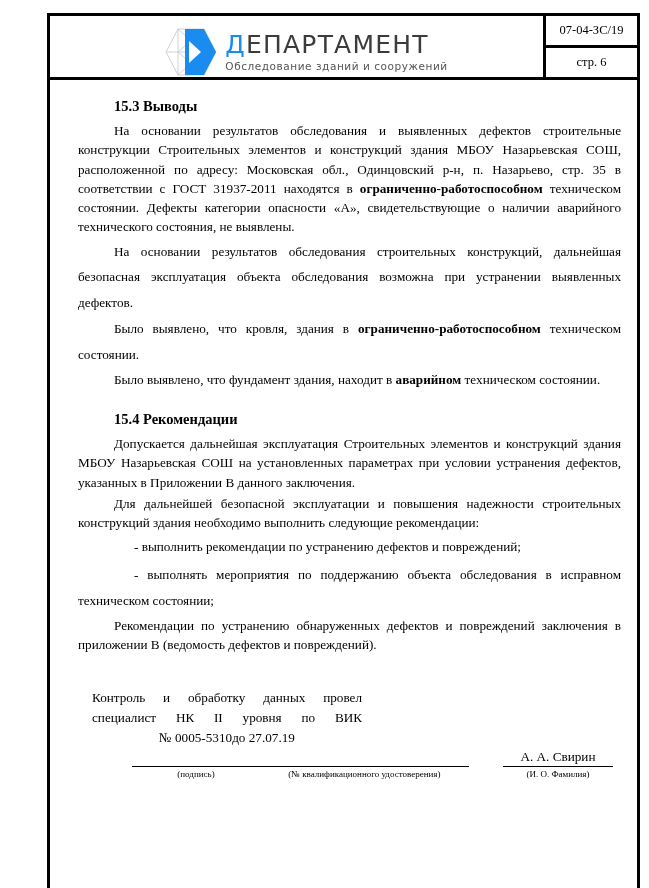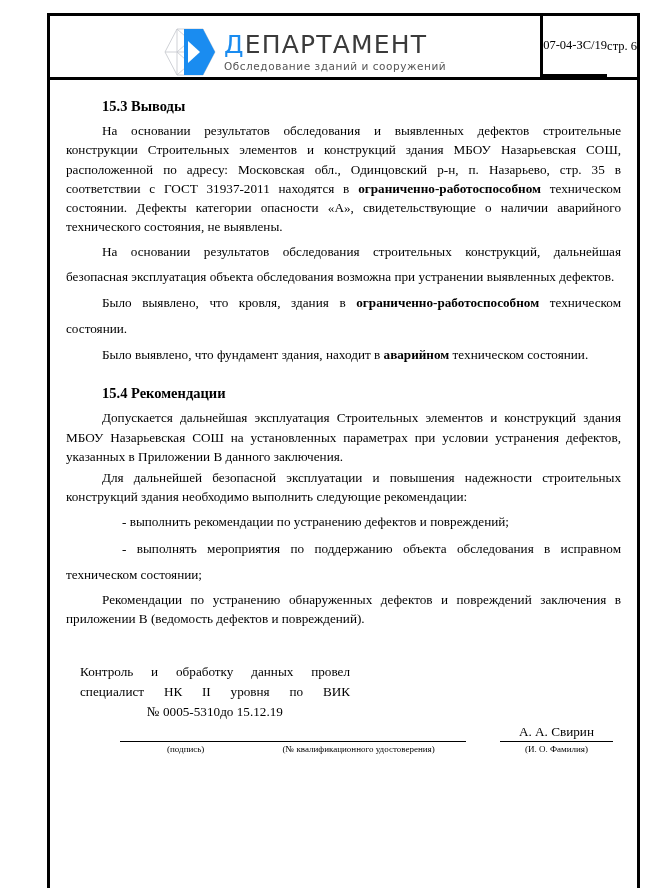--- a/index.html
+++ b/index.html
@@ -80,35 +80,36 @@
     color: #555555;
     margin-top: 4px;
     white-space: nowrap;
   }
 
   .header-meta-cell {
     flex: 0 0 94px;
     border-left: 3px solid #000;
     box-sizing: border-box;
     display: flex;
-    flex-direction: row;
+    flex-direction: column;
   }
   .meta-top, .meta-bottom {
     flex: 1 1 50%;
     display: flex;
     align-items: center;
     justify-content: center;
     font-size: 12.5px;
     white-space: nowrap;
   }
   .meta-top { border-bottom: 3px solid #000; }
 
   
   .content {
     padding: 16px 16px 0 16px;
+    margin-left: 12px;
   }
   h2.section {
     font-size: 14.5px;
     font-weight: bold;
     margin: 0 0 4px 0;
     padding-left: 36px;
     line-height: 1.45;
   }
   h2.section.spaced { margin-top: 16px; }
 
@@ -234,21 +235,21 @@
     <p class="para bullet-loose">- выполнить рекомендации по устранению дефектов и повреждений;</p>
 
     <p class="para bullet-loose">- выполнять мероприятия по поддержанию объекта обследования в исправном техническом состоянии;</p>
 
     <p class="para">Рекомендации по устранению обнаруженных дефектов и повреждений заключения в приложении В (ведомость дефектов и повреждений).</p>
 
     <div class="sign-block">
 
       <div class="sign-lead">Контроль и обработку данных провел</div>
       <div class="sign-lead nojust">специалист НК II уровня по ВИК</div>
-      <div class="sign-cert">№ 0005-5310до 15.12.19</div>
+      <div class="sign-cert">№ 0005-5310до 27.07.19</div>
 
       <div class="sign-row">
 
         <div class="sign-col sig">
           <div class="sign-value"></div>
           <div class="sign-rule"></div>
           <div class="sign-caption">(подпись)</div>
         </div>
 
         <div class="sign-col cert">

